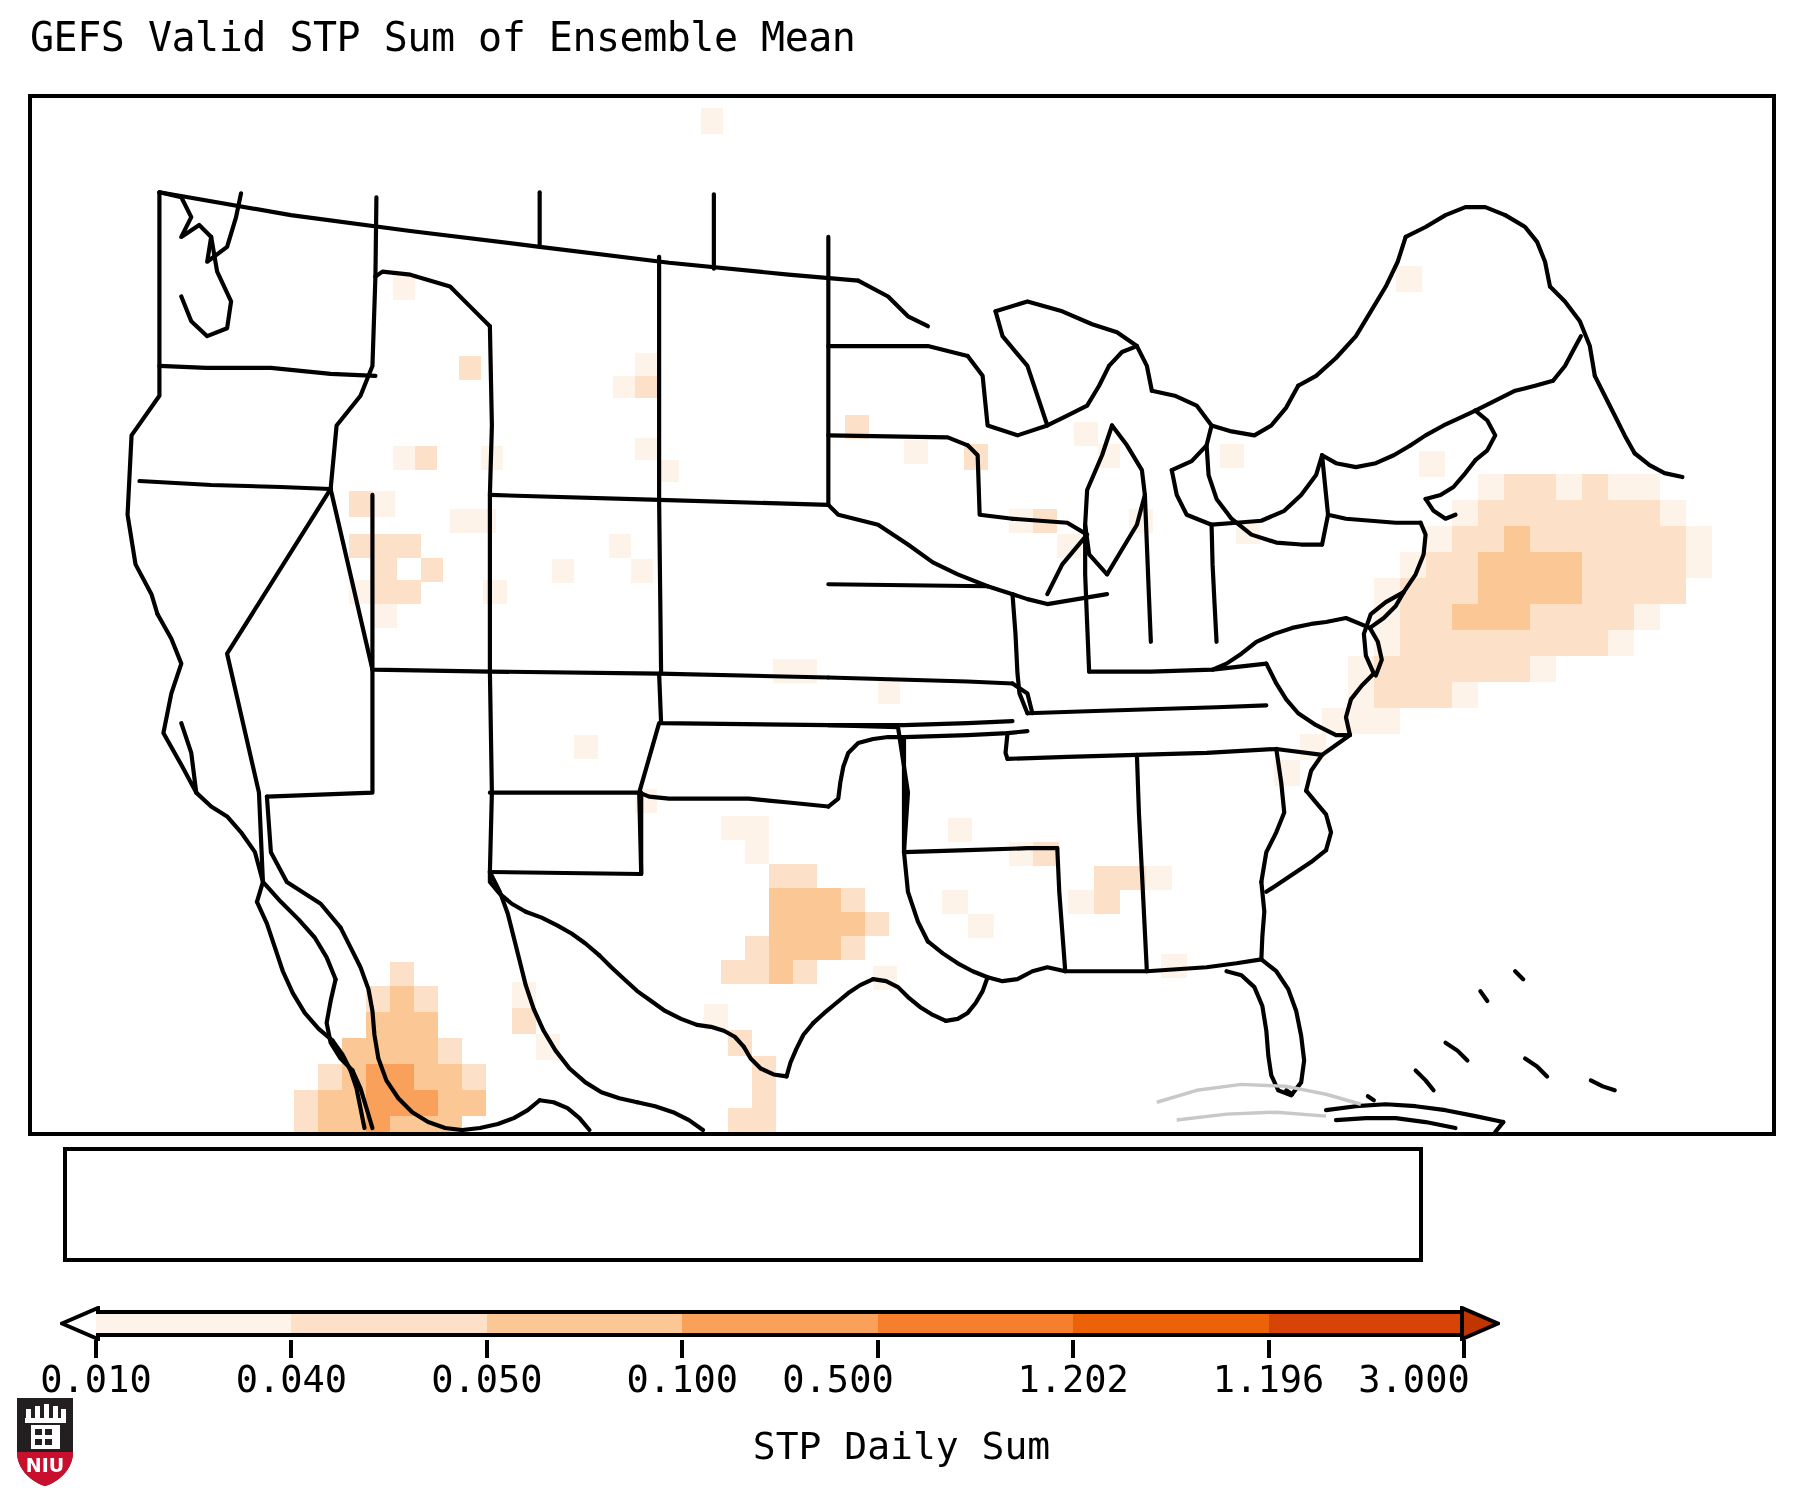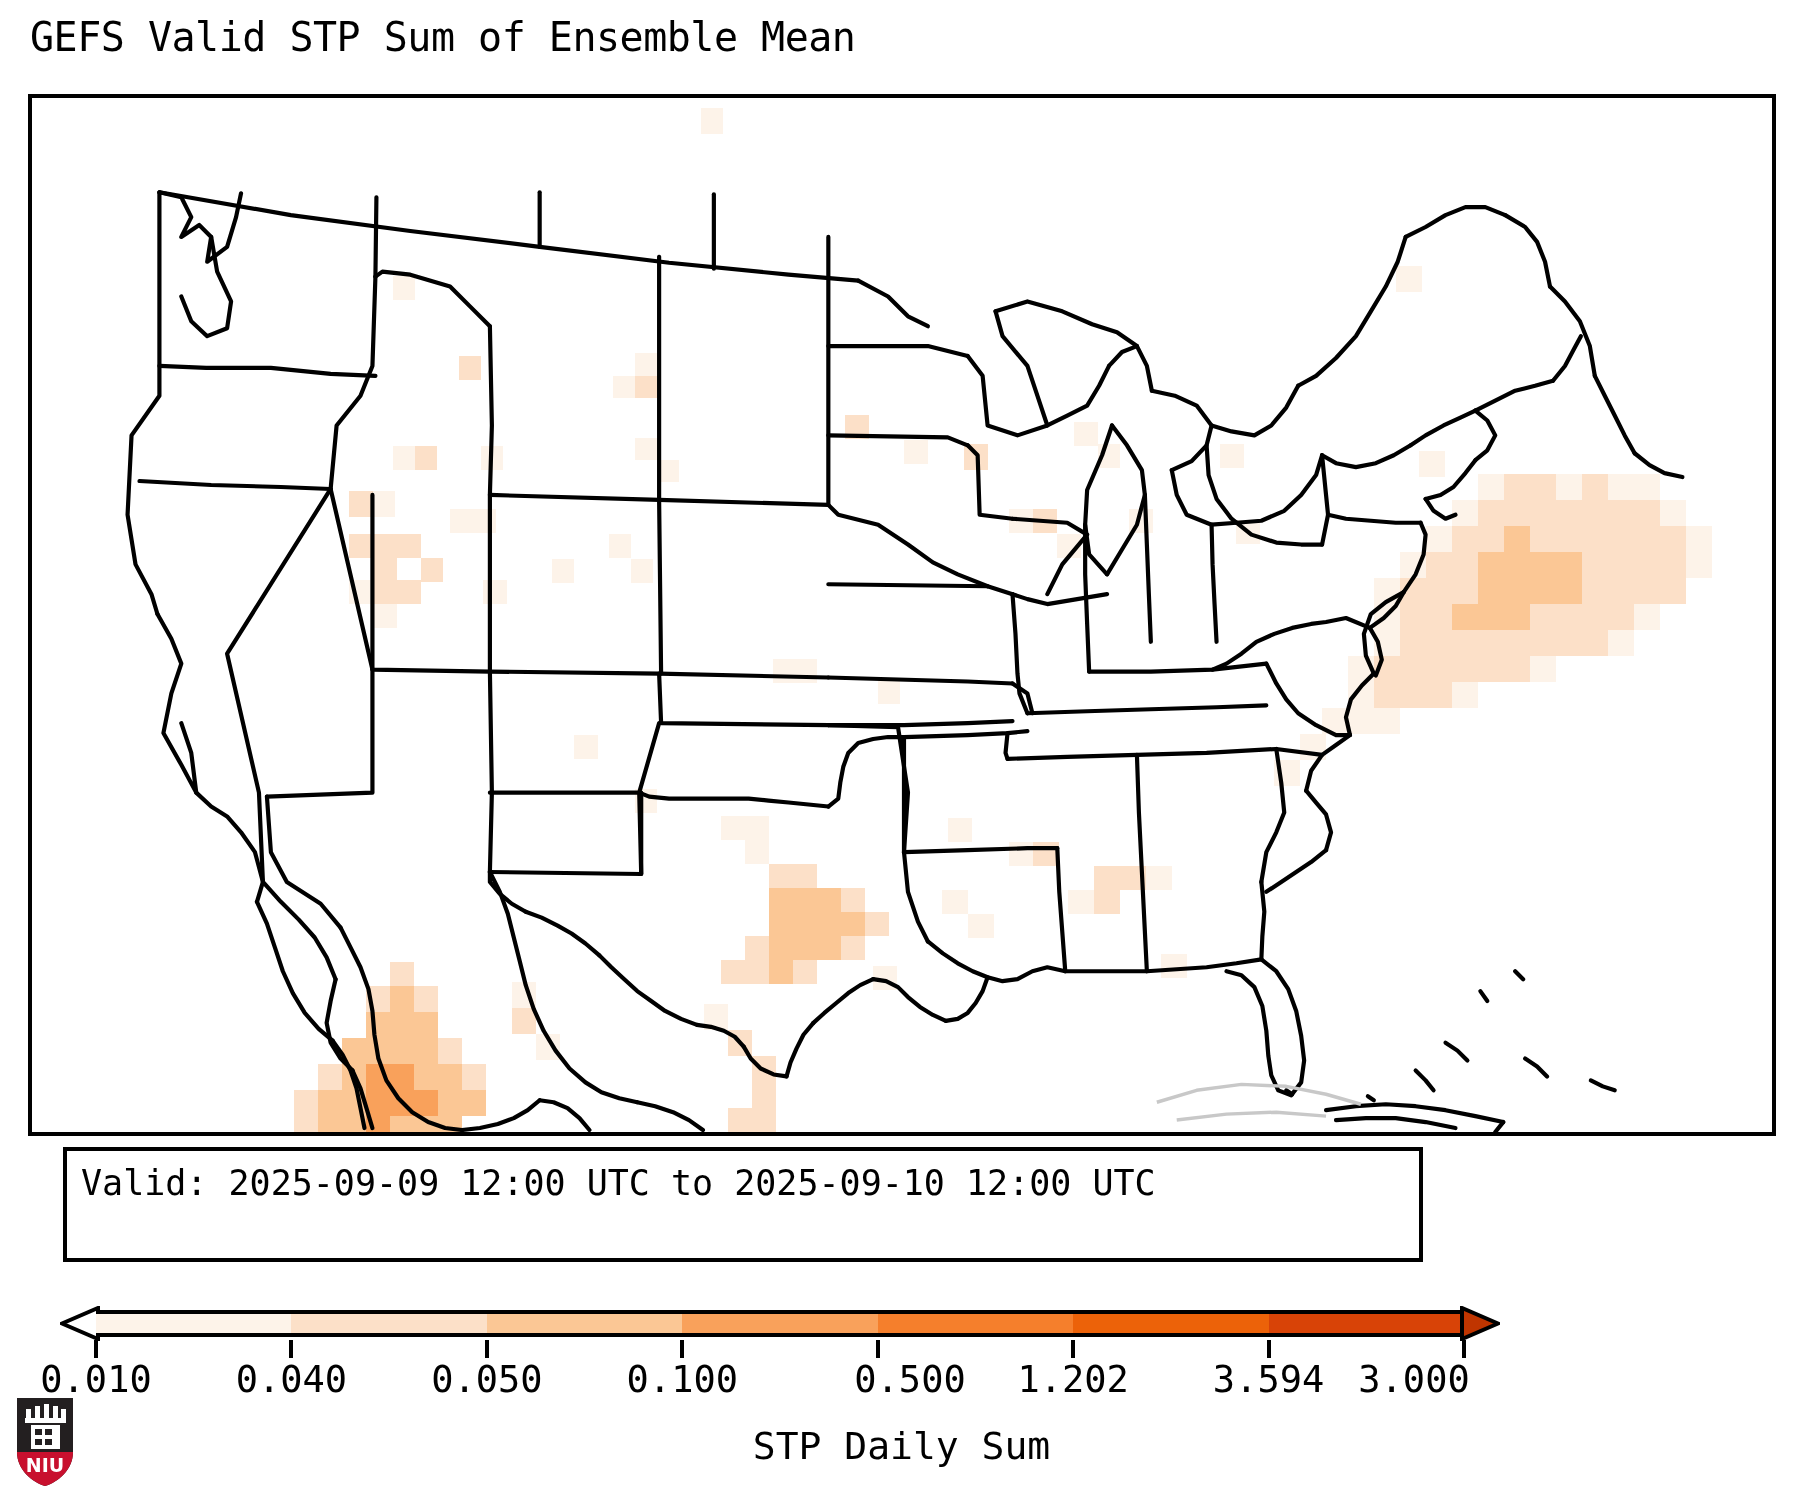--- a/index.html
+++ b/index.html
@@ -429,21 +429,20 @@
     </g>
 
     <g fill="none" stroke="#c8c8c8" stroke-width="3.5" stroke-linejoin="round">
       <path d="M1130 1012 L1170 1000 L1215 994 L1260 996 L1300 1004 L1335 1014"></path>
       <path d="M1150 1030 L1200 1024 L1250 1022 L1300 1026"></path>
     </g>
   </svg>
 </div>
 
 <div id="infobox">
-  <div>Valid: 2025-09-09 12:00 UTC to 2025-09-10 12:00 UTC</div>
 </div>
 
 <div id="cbar-wrap">
   <svg class="cbar-arrow" style="left:0px" viewBox="0 0 40 35" preserveAspectRatio="none">
     <polygon points="38,2 38,33 2,17.5" fill="#ffffff" stroke="#000" stroke-width="4"></polygon>
   </svg>
   <div id="cbar-bands">
       <div style="background: rgb(253, 243, 233);"></div>
       <div style="background: rgb(252, 224, 200);"></div>
       <div style="background: rgb(251, 199, 149);"></div>
@@ -464,23 +463,23 @@
     <i style="left: 815.714px;"></i>
     <i style="left: 1011.14px;"></i>
     <i style="left: 1206.57px;"></i>
     <i style="left: 1402px;"></i>
   </div>
 <div id="cbar-labels">
     <span style="left: 96px;">0.010</span>
     <span style="left: 291.429px;">0.040</span>
     <span style="left: 486.857px;">0.050</span>
     <span style="left: 682.286px;">0.100</span>
-    <span style="left: 910px;">0.500</span>
+    <span style="left: 838px;">0.500</span>
     <span style="left: 1073.14px;">1.202</span>
-    <span style="left: 1268.57px;">3.594</span>
+    <span style="left: 1268.57px;">1.196</span>
     <span style="left: 1414px;">3.000</span>
   </div>
 <div id="cbar-title">STP Daily Sum</div>
 
 <svg id="niu-logo" viewBox="0 0 62 92">
   <path d="M3 2 H59 V56 C59 74 44 86 31 90 C18 86 3 74 3 56 Z" fill="#231f20"></path>
   <path d="M3 56 C3 74 18 86 31 90 C44 86 59 74 59 56 Z" fill="#c8102e"></path>
   <g fill="#fff">
     <rect x="12" y="13" width="5" height="10"></rect>
     <rect x="21" y="10" width="5" height="13"></rect>

